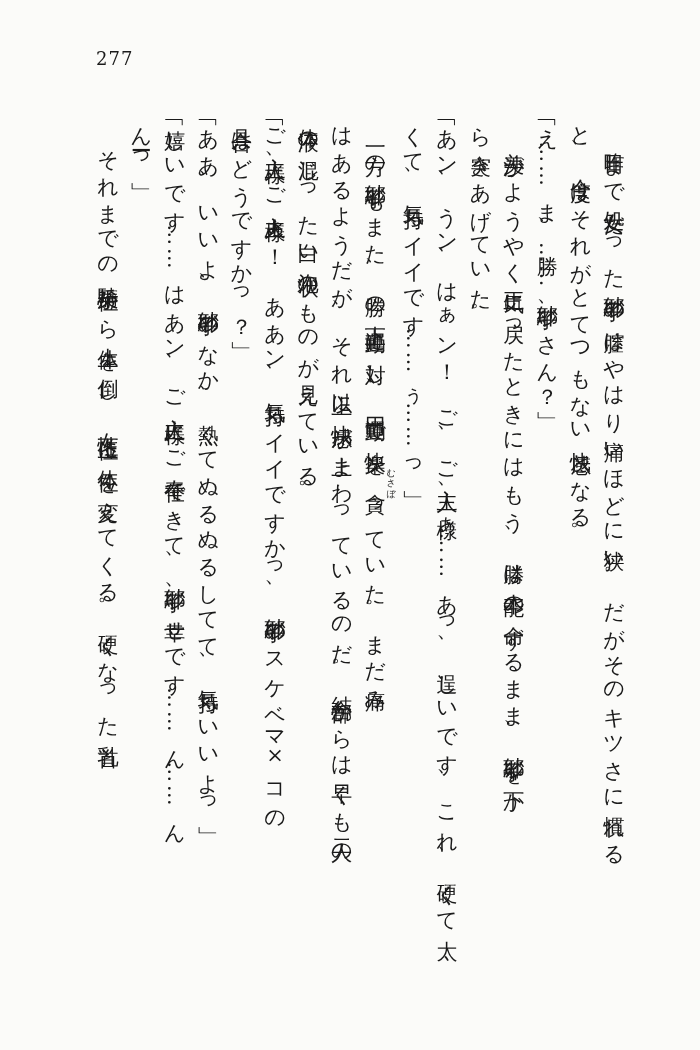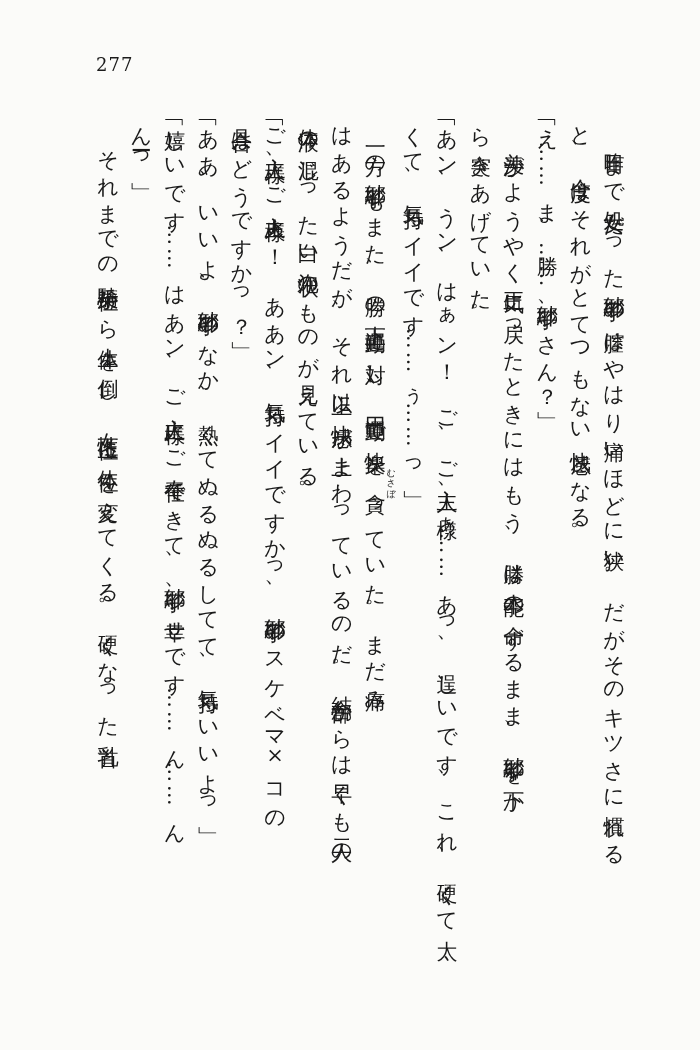--- a/index.html
+++ b/index.html
@@ -14,21 +14,21 @@
     background: #f6f6f4;
   }
   .page {
     position: absolute;
     inset: 0;
     background: #fbfbf9;
   }
   .page-number {
     position: absolute;
     left: 96px;
-    top: 54px;
+    top: 48px;
     font-family: "DejaVu Serif", "Liberation Serif", serif;
     font-size: 18px;
     color: #1b1b1b;
     letter-spacing: 1px;
   }
   .text-block {
     position: absolute;
     top: 112px;
     right: 70px;
     height: 906px;

